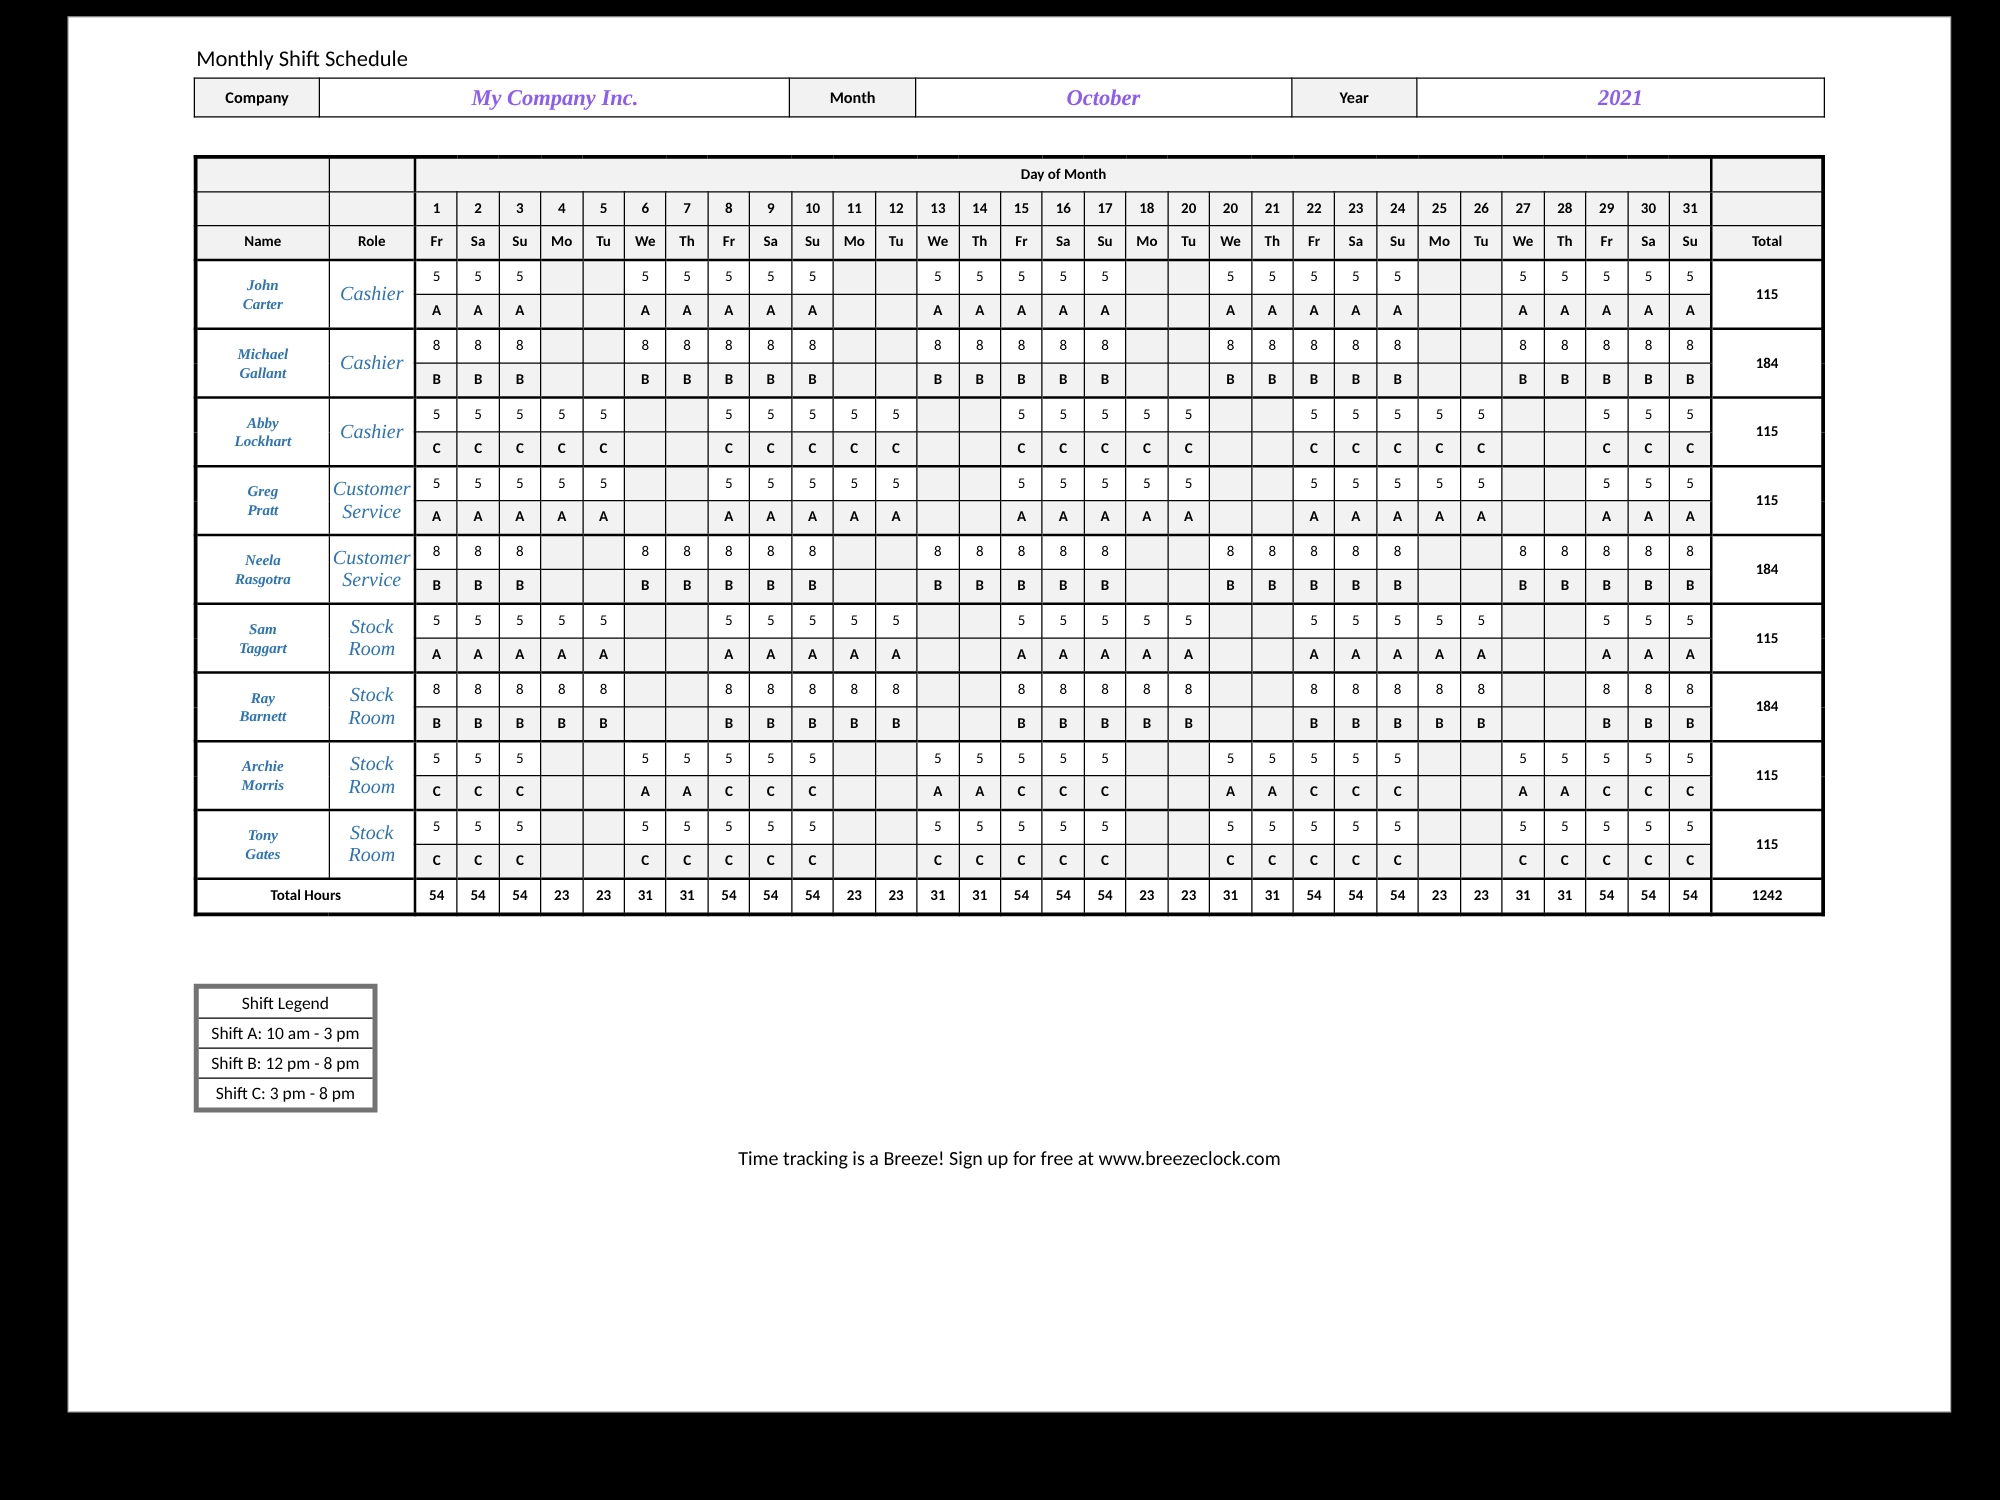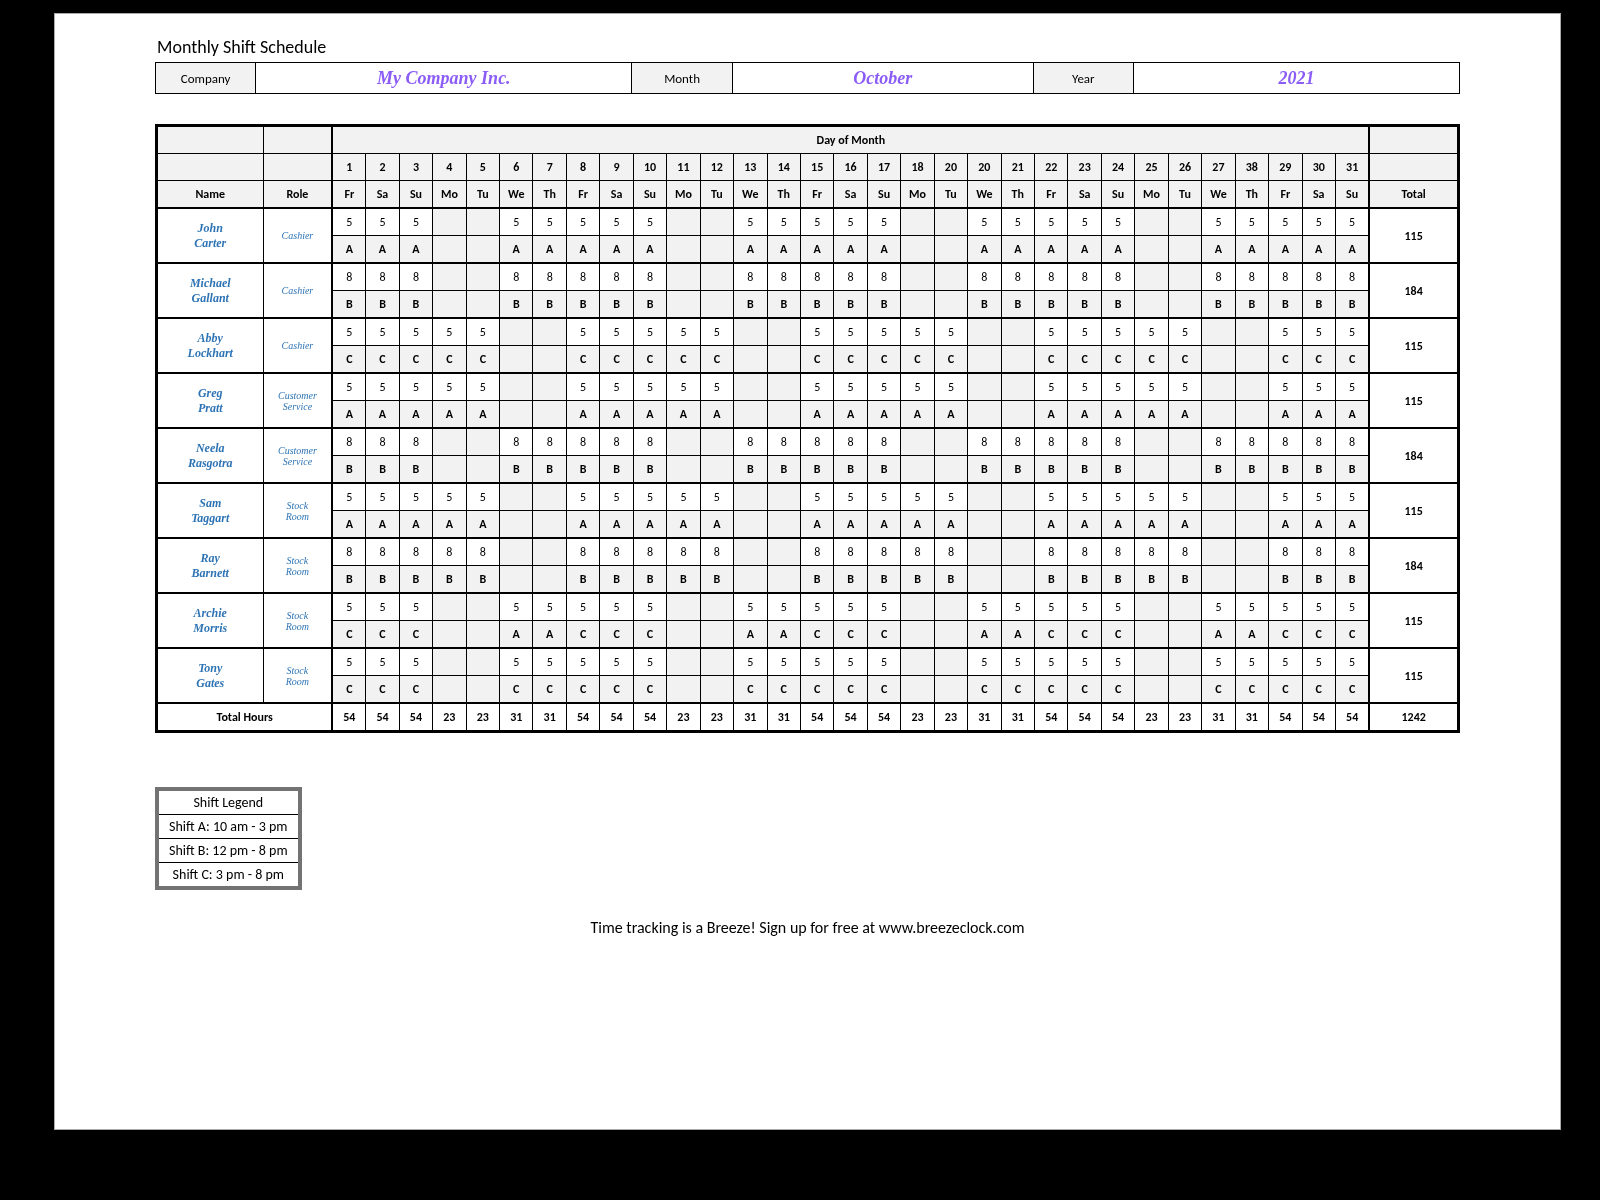--- a/index.html
+++ b/index.html
@@ -31,36 +31,36 @@
     box-shadow:6px 6px 8px rgba(0,0,0,.12) inset;
     opacity:0;
   }
   .inner { padding:22px 100px 0 100px; }
   .doc-title { font-size:18px; margin:0 0 4px 2px; }
   table { border-collapse:collapse; }
   td, th { border:1px solid #000; }
 
   
   .hdr { width:100%; table-layout:fixed; }
-  .hdr td { height:28px; font-size:14px; font-weight:normal; text-align:center; background:#fff; }
+  .hdr td { height:28px; font-size:14px; font-weight:bold; text-align:center; background:#fff; }
   .hdr .lbl { background:#f2f2f2; font-size:13px; }
   .hdr .val { font-family:"Segoe Script","Comic Sans MS",cursive; font-weight:bold; color:#8b5cf6; font-size:18px; font-style:italic; }
 
   
   .grid { width:100%; margin-top:30px; table-layout:fixed; }
   .grid th { background:#f2f2f2; font-size:12px; height:24px; }
   .grid td { text-align:center; font-size:12px; height:24px; }
   .grid .name  { width:86px; }
   .grid .role  { width:56px; }
   .grid .day   { width:27px; }
   .grid .tot   { width:72px; }
   .grid .script { font-family:"Segoe Script","Comic Sans MS",cursive; color:#2e74b5; font-style:italic; }
   .grid .shaded { background:#f2f2f2; }
   .grid .bold { font-weight:bold; }
-  .grid .small { font-size:10px; }
+  .grid .small { font-size:16px; }
   .grid .empty-corner { background:#f2f2f2; }
   .grid .rsplit { border-right:2px solid #000; }
   .section-sep td, .section-sep th { border-top:2px solid #000; }
   #schedule-table { border:3px solid #000; }
 
   
   .legend { margin-top:54px; border:4px solid #737373; display:inline-block; }
   .legend div { border-bottom:1px solid #000; padding:3px 10px; font-size:14px; text-align:center; }
   .legend div:last-child { border-bottom:none; }
 
@@ -163,21 +163,21 @@
             <th class="">18</th>
             <th class="">20</th>
             <th class="">20</th>
             <th class="">21</th>
             <th class="">22</th>
             <th class="">23</th>
             <th class="">24</th>
             <th class="">25</th>
             <th class="">26</th>
             <th class="">27</th>
-            <th class="">38</th>
+            <th class="">28</th>
             <th class="">29</th>
             <th class="">30</th>
             <th class="rsplit">31</th>
             <th class="empty-corner"></th>
           </tr>
           <tr>
             <th>Name</th>
             <th class="rsplit">Role</th>
             <th class="">Fr</th>
             <th class="">Sa</th>

